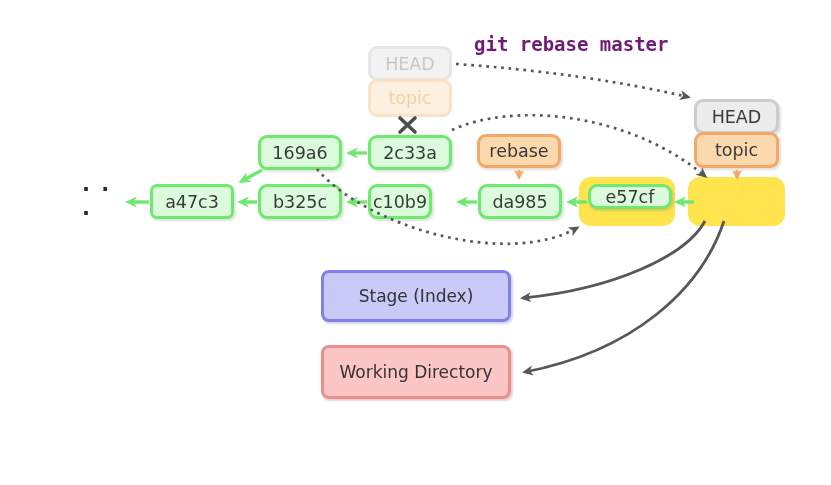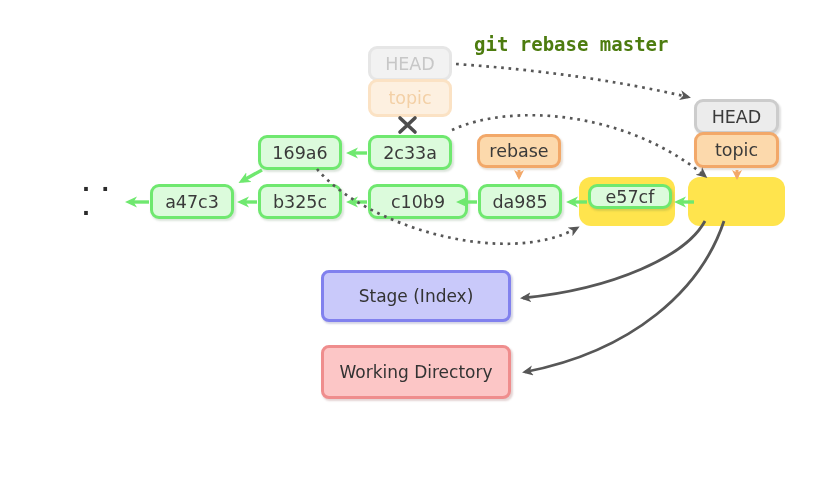--- a/index.html
+++ b/index.html
@@ -68,21 +68,21 @@
     background:#ffe44d;
     border-radius:12px;
     z-index:1;
   }
   #cmd-title{
     position:absolute;
     left:474px;top:33px;
     font-family:"DejaVu Sans Mono","Liberation Mono",monospace;
     font-weight:bold;
     font-size:19px;
-    color:#4d7c0f;
+    color:#701a75;
     z-index:2;
     white-space:nowrap;
   }
   #ellipsis{
     position:absolute;
     left:82px;top:189px;
     width:44px;height:24px;
     font-size:21px;font-weight:bold;
     letter-spacing:2px;
     color:#2b2b2b;
@@ -111,23 +111,23 @@
   <div class="box branch branch-faded" style="left:368px;top:79px;width:84px;height:38px;">topic</div>
 
   <div class="box commit" style="left:258px;top:135px;width:84px;height:35px;">169a6</div>
   <div class="box commit" style="left:368px;top:135px;width:84px;height:35px;">2c33a</div>
 
   <div class="box branch" style="left:477px;top:134px;width:84px;height:34px;">rebase</div>
 
   <div class="box head" style="left:694px;top:99px;width:85px;height:35px;">HEAD</div>
   <div class="box branch" style="left:694px;top:132px;width:85px;height:36px;">topic</div>
 
-  <div class="box commit" style="left:150px;top:184px;width:84px;height:35px;">a47c3</div>
+  <div class="box commit" style="left:150px;top:184px;width:84px;height:35px;border-radius:7px;">a47c3</div>
   <div class="box commit" style="left:258px;top:184px;width:84px;height:35px;">b325c</div>
-  <div class="box commit" style="left:368px;top:184px;width:100px;height:35px;">c10b9</div>
+  <div class="box commit" style="left:368px;top:184px;width:64px;height:35px;">c10b9</div>
   <div class="box commit" style="left:478px;top:184px;width:84px;height:35px;">da985</div>
   <div class="box commit" style="left:588px;top:184px;width:84px;height:25px;">e57cf</div>
 
   <div class="box area stage" style="left:321px;top:270px;width:190px;height:52px;">Stage (Index)</div>
   <div class="box area working" style="left:321px;top:345px;width:190px;height:54px;">Working Directory</div>
 
   <svg id="overlay" viewBox="0 0 831 485" xmlns="http://www.w3.org/2000/svg">
     <defs>
       <marker id="ag" markerUnits="userSpaceOnUse" markerWidth="14" markerHeight="12" refX="8" refY="5.5" orient="auto">
         <path d="M0,0 L12,5.5 L0,11 L3.4,5.5 Z" fill="#6fe86f"></path>

